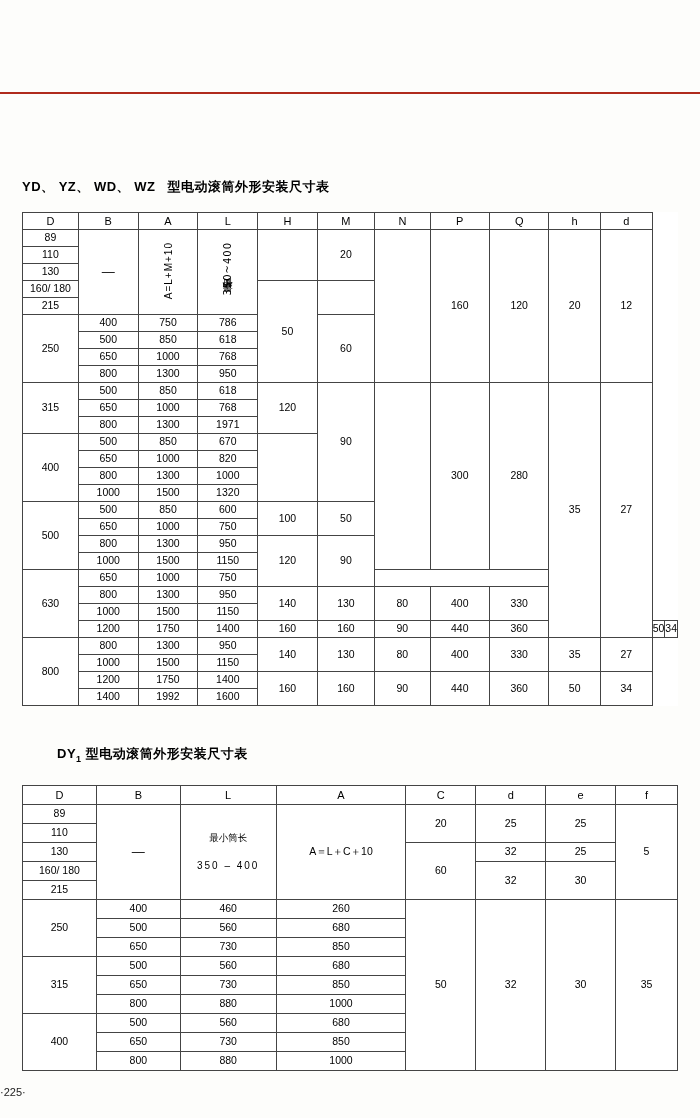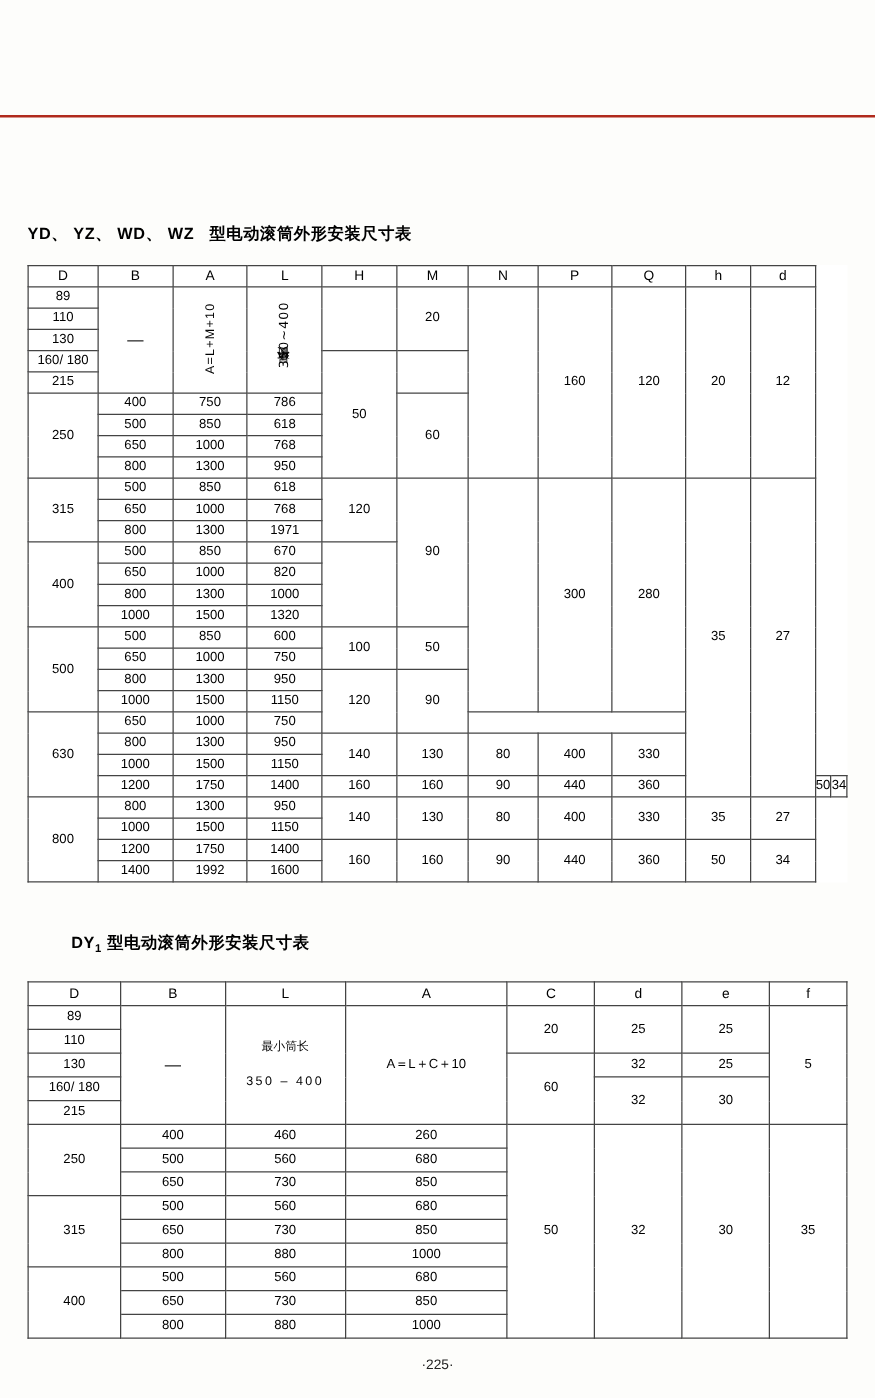--- a/index.html
+++ b/index.html
@@ -76,21 +76,20 @@
   }
   .dash { font-size: 13px; }
   .cn { font-family: "DejaVu Sans", sans-serif; }
   .small-cn { font-size: 9.5px; }
   .wide-sp { letter-spacing: 2px; margin-top: 16px; }
   .pagenum {
     position: absolute;
     left: 0;
     top: 1086px;
     width: 700px;
-    text-align: center;
     font-family: "Liberation Sans", sans-serif;
     font-size: 11px;
     color: #222;
   }
 </style>
 </head>
 <body>
 
 <div class="top-rule"></div>
 

